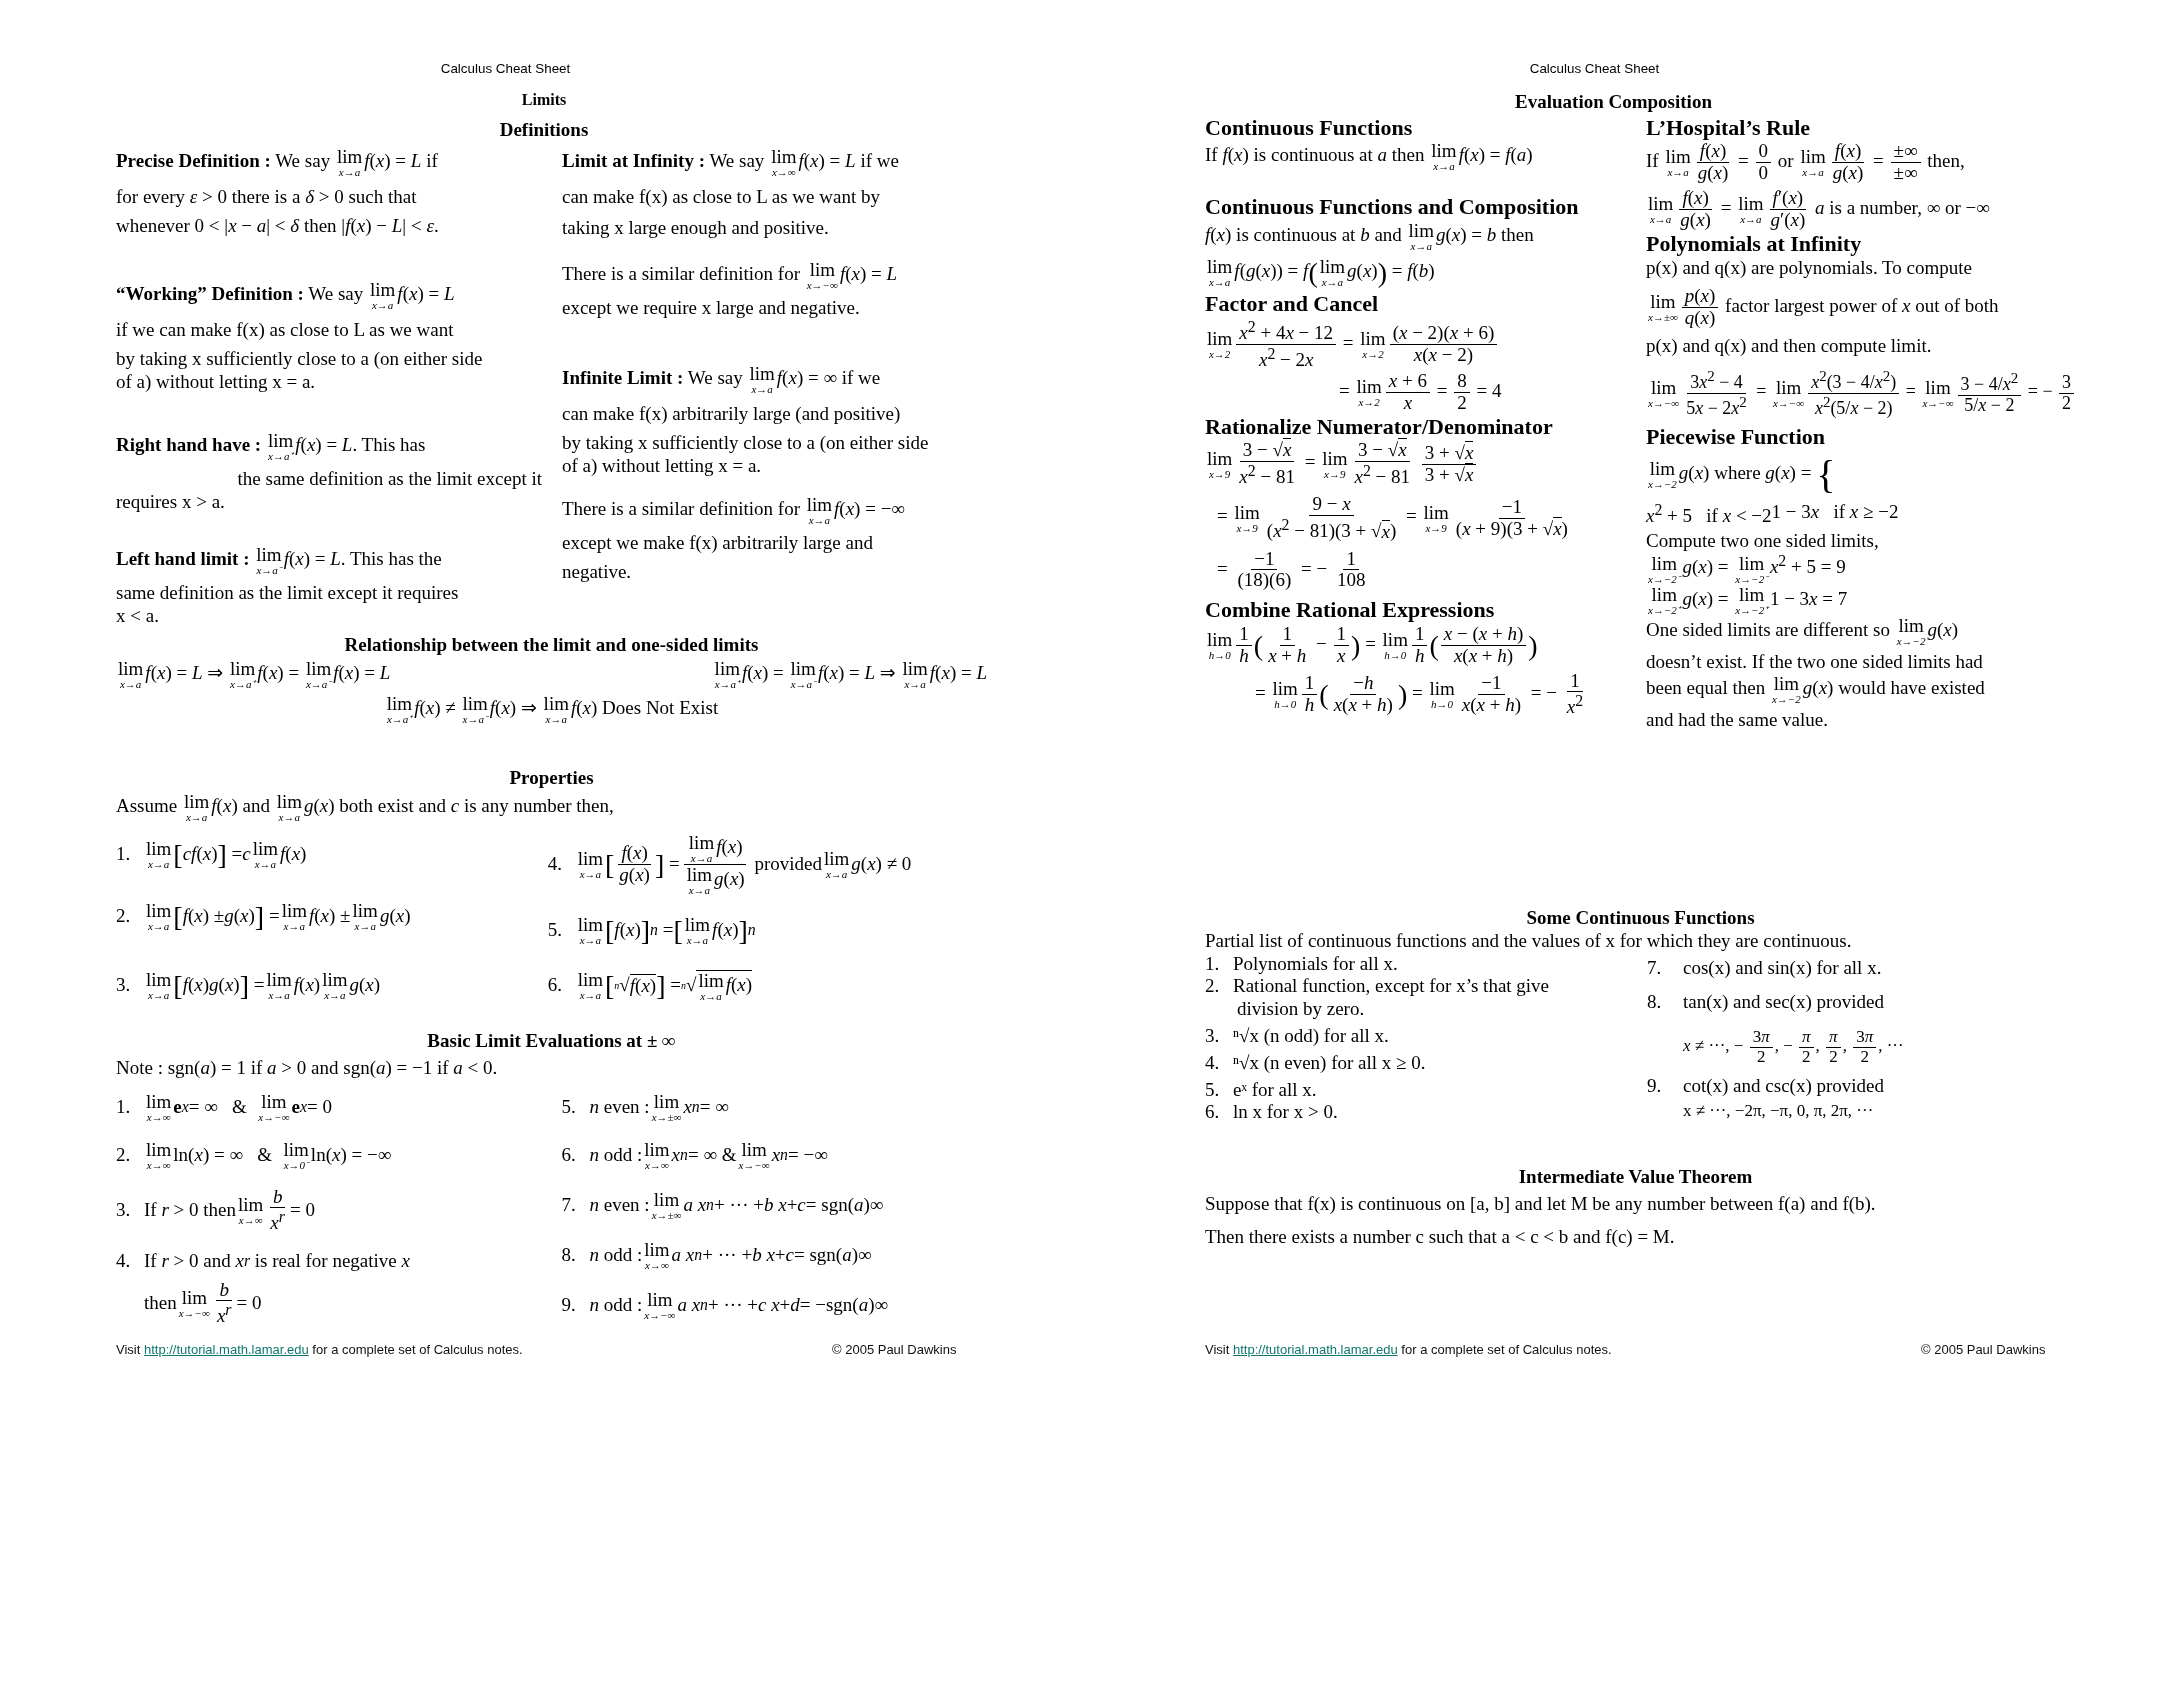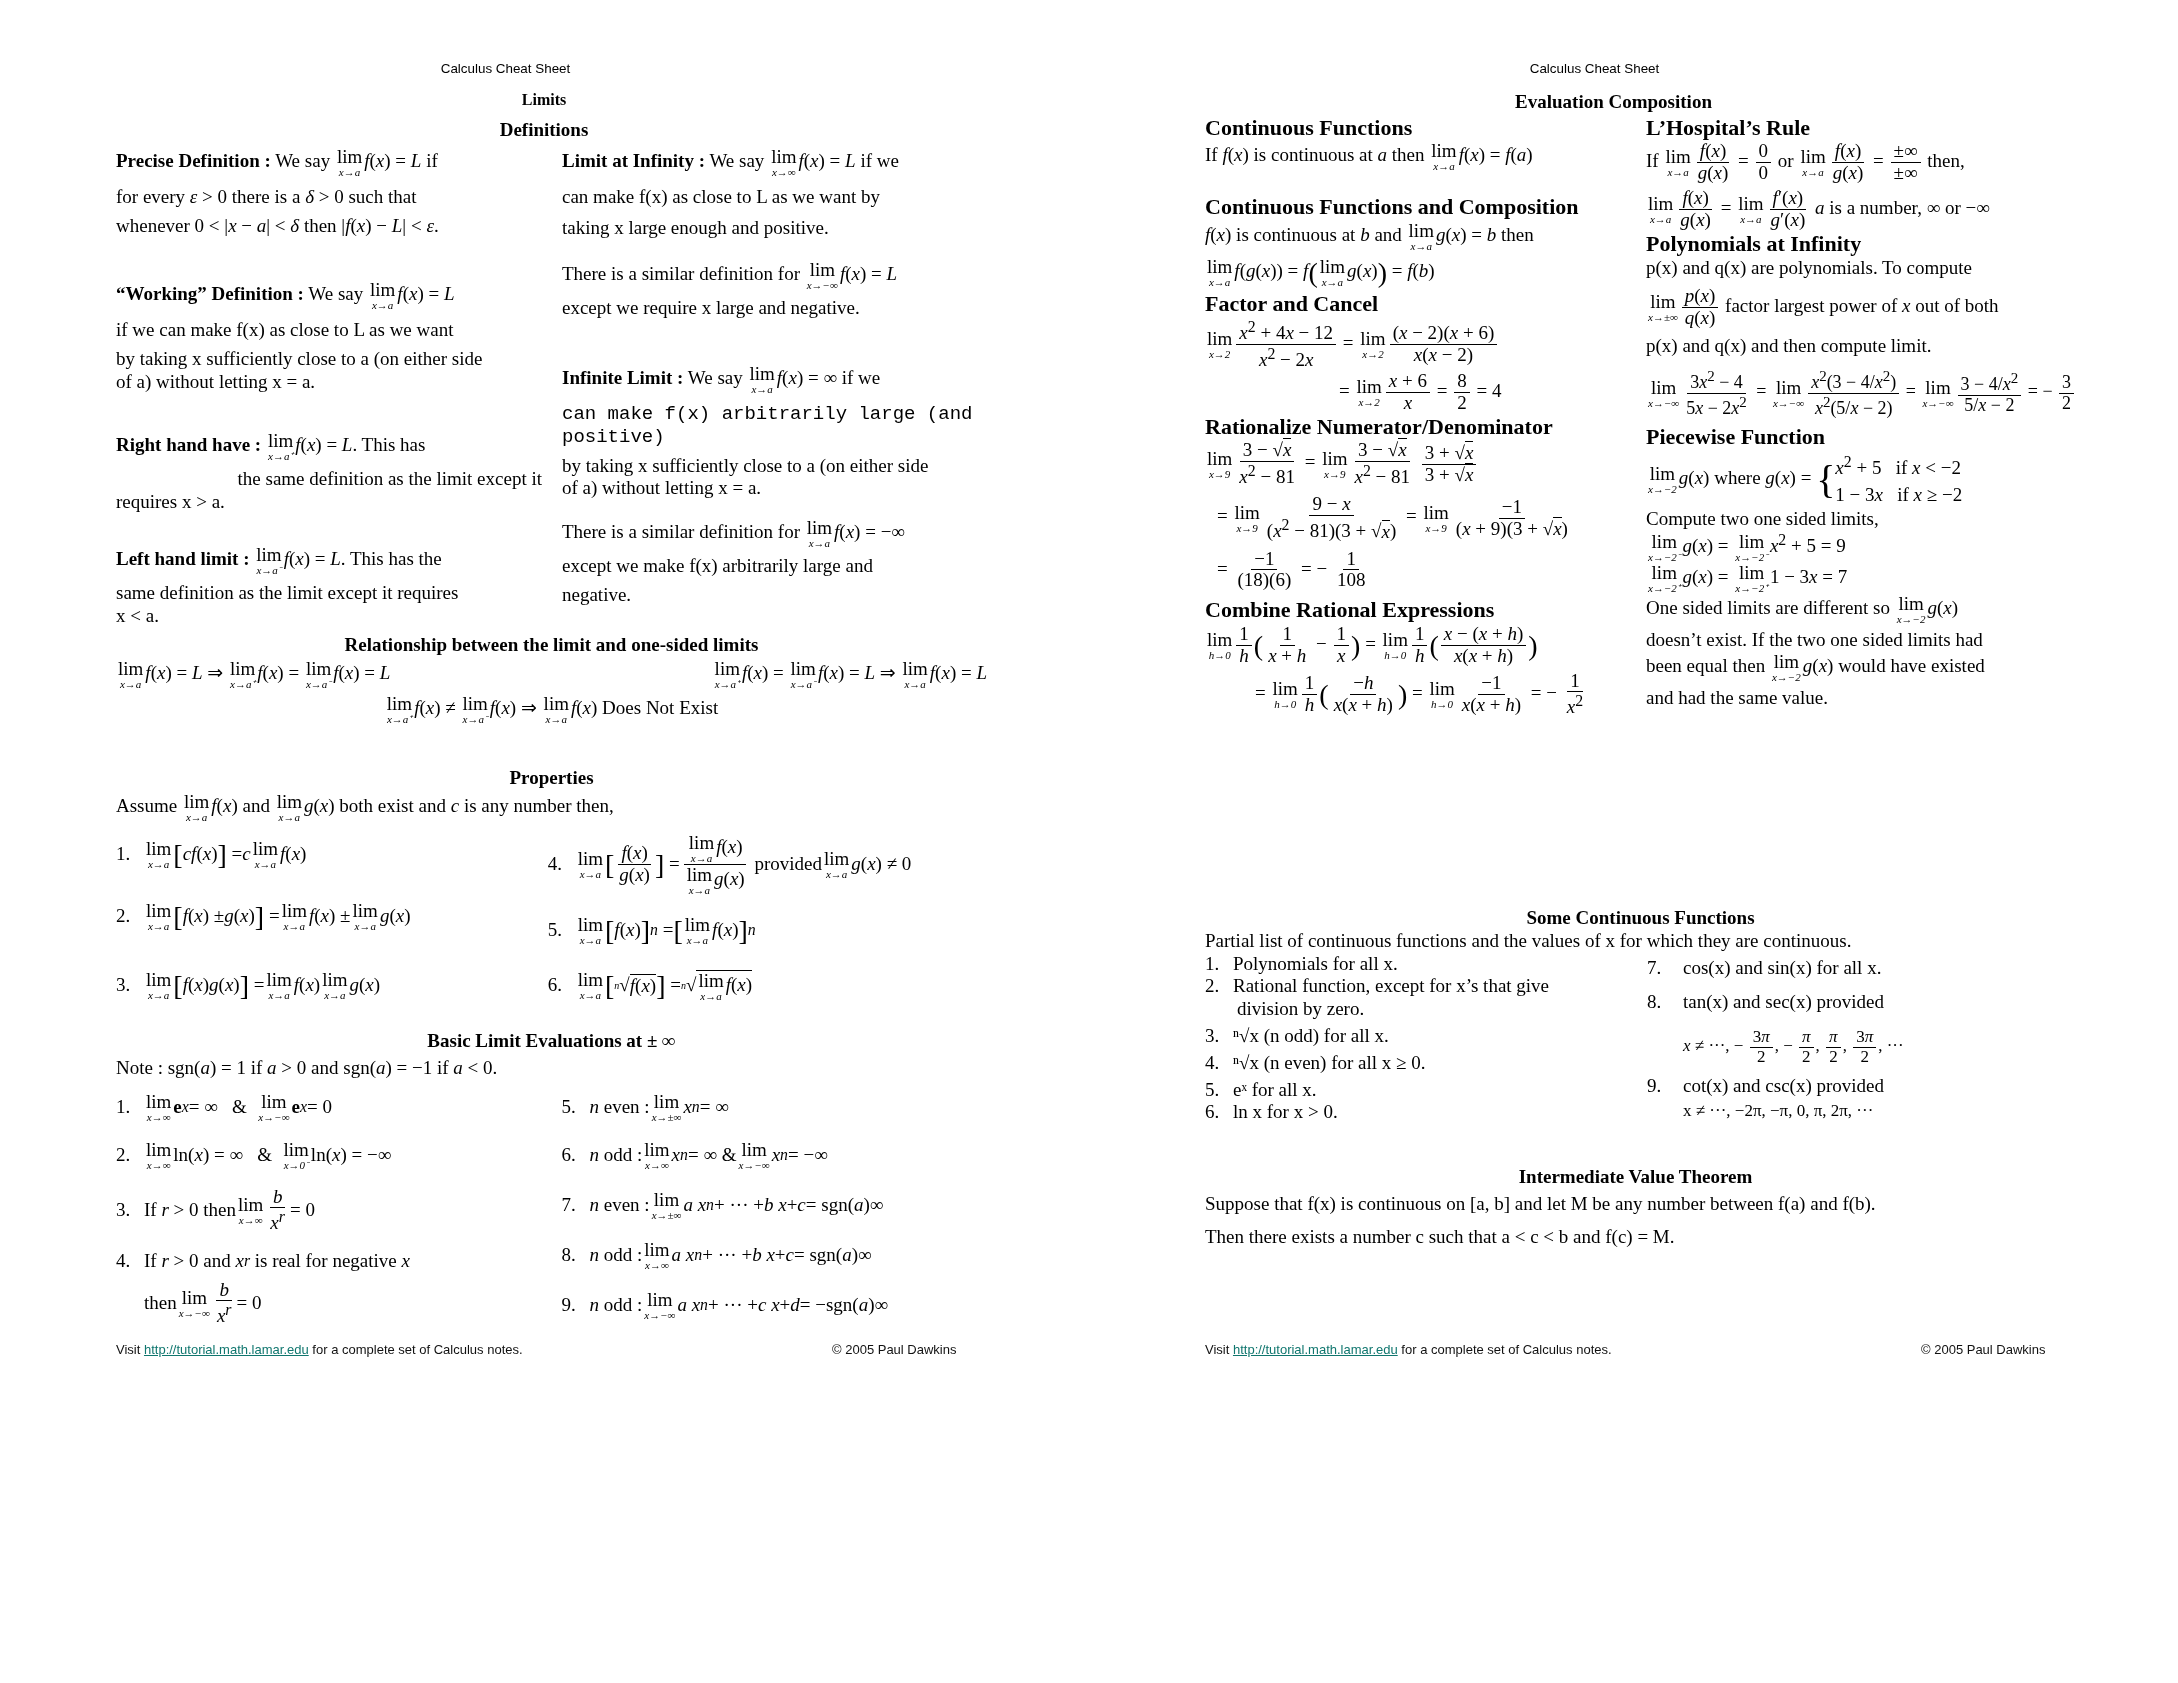--- a/index.html
+++ b/index.html
@@ -95,21 +95,21 @@
         </span><span class="i">f</span>(<span class="i">x</span>) = <span class="i">L</span></p>
     <p style="margin-top:6px;">except we require x large and negative.</p>
   </div>
 
   <div class="blk" style="top:364px;left:562px;width:436px;">
     <p><span class="h">Infinite Limit :</span>
        We say <span class="lim">
           <span class="l">lim</span>
           <span class="s">x→a</span>
         </span><span class="i">f</span>(<span class="i">x</span>) = ∞ if we</p>
-    <p style="margin-top:8px;font-family:Liberation Mono, monospace;">can make f(x) arbitrarily large (and positive)</p>
+    <p style="margin-top:8px;">can make f(x) arbitrarily large (and positive)</p>
     <p style="margin-top:6px;">by taking x sufficiently close to a (on either side</p>
     <p>of a) without letting x = a.</p>
     <p style="margin-top:18px;">There is a similar definition for <span class="lim">
           <span class="l">lim</span>
           <span class="s">x→a</span>
         </span><span class="i">f</span>(<span class="i">x</span>) = −∞</p>
     <p style="margin-top:6px;">except we make f(x) arbitrarily large and</p>
     <p style="margin-top:6px;">negative.</p>
   </div>
 
@@ -493,21 +493,21 @@
           <span class="d">5/<span class="i">x</span> − 2</span>
         </span> = − <span class="frac">
           <span class="n">3</span>
           <span class="d">2</span>
         </span></p>
 
     <p class="sub-h" style="margin-top:6px;">Piecewise Function</p>
     <p><span class="lim">
           <span class="l">lim</span>
           <span class="s">x→−2</span>
-        </span><span class="i">g</span>(<span class="i">x</span>) where <span class="i">g</span>(<span class="i">x</span>) = <span class="big" style="font-size:40px;">{</span><span style="display:inline-flex;flex-direction:column;vertical-align:middle;line-height:1.4;">
+        </span><span class="i">g</span>(<span class="i">x</span>) where <span class="i">g</span>(<span class="i">x</span>) = <span class="big" style="font-size:40px;">{</span><span style="display:inline-flex;vertical-align:middle;line-height:1.4;">
           <span><span class="i">x</span><sup>2</sup> + 5 &nbsp;&nbsp;if <span class="i">x</span> &lt; −2</span>
           <span>1 − 3<span class="i">x</span> &nbsp;&nbsp;if <span class="i">x</span> ≥ −2</span>
         </span></p>
     <p>Compute two one sided limits,</p>
     <p><span class="lim">
           <span class="l">lim</span>
           <span class="s">x→−2⁻</span>
         </span><span class="i">g</span>(<span class="i">x</span>) = <span class="lim">
           <span class="l">lim</span>
           <span class="s">x→−2⁻</span>

